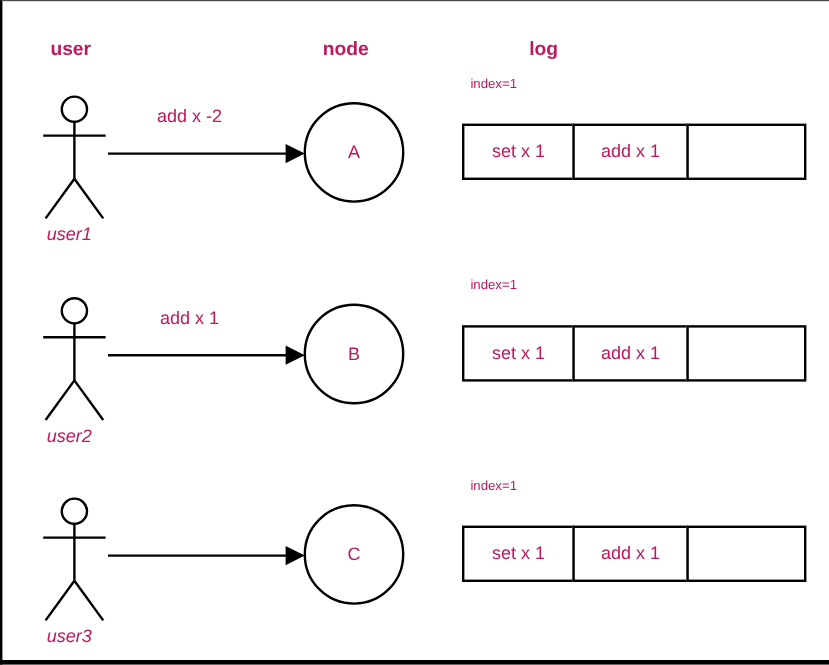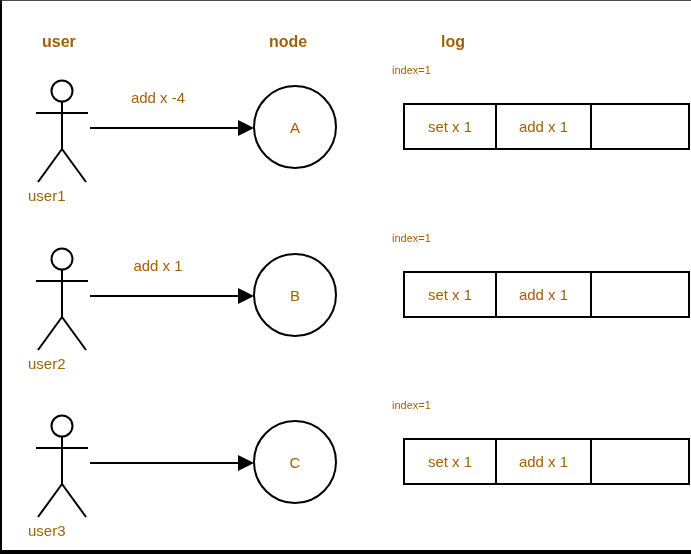--- a/index.html
+++ b/index.html
@@ -6,21 +6,21 @@
   .page {
     position: relative;
     width: 691px;
     height: 554px;
     box-sizing: border-box;
     background: #ffffff;
     border-left: 2px solid #000000;
     border-top: 1px solid #4a4a4a;
     border-bottom: 4px solid #000000;
     font-family: "Liberation Sans", sans-serif;
-    color: #a16207;
+    color: #be185d;
     overflow: hidden;
   }
   .col-header {
     position: absolute;
     top: 32px;
     font-weight: bold;
     font-size: 16px;
     white-space: nowrap;
   }
   .col-header.user { left: 40px; }
@@ -28,43 +28,43 @@
   .col-header.log  { left: 402px; margin-left: 37px; }
 
   .row { position: absolute; left: 0; width: 691px; height: 168px; }
   .row.r0 { top: 64px; }
   .row.r1 { top: 232px; }
   .row.r2 { top: 399px; }
 
   .actor { position: absolute; left: 28px; top: 14px; width: 64px; height: 104px; }
   .actor svg { display: block; }
   .actor-label {
-    position: absolute; left: 26px; top: 122px;
-    font-size: 15px; white-space: nowrap;
+    position: absolute; left: 37px; top: 122px;
+    font-size: 15px; white-space: nowrap; font-style: italic;
   }
   .msg-label {
     position: absolute; left: 88px; top: 24px; width: 136px;
     text-align: center; font-size: 15px; white-space: nowrap;
   }
   .arrow { position: absolute; left: 86px; top: 51px; width: 166px; height: 24px; }
   .node-circle {
     position: absolute; left: 251px; top: 20px;
     width: 84px; height: 84px;
     box-sizing: border-box;
     border: 2px solid #000000;
     border-radius: 50%;
     display: flex; align-items: center; justify-content: center;
     font-size: 15px;
     background: #ffffff;
   }
   .log-index {
     position: absolute; left: 390px; top: -1px;
     font-size: 11px; white-space: nowrap;
   }
-  .log-table { position: absolute; left: 401px; top: 38px; display: flex; }
+  .log-table { position: absolute; left: 383px; top: 38px; display: flex; }
   .log-cell {
     height: 47px;
     box-sizing: border-box;
     border: 2px solid #000000;
     display: flex; align-items: center; justify-content: center;
     font-size: 15px;
     background: #ffffff;
   }
   .log-cell.c0 { width: 94px; }
   .log-cell.c1 { width: 97px; margin-left: -2px; }
@@ -83,21 +83,21 @@
     <div class="actor">
       <svg width="64" height="104" viewBox="0 0 64 104" fill="none" stroke="#000000" stroke-width="2">
         <circle cx="32" cy="12" r="10.5"></circle>
         <line x1="6" y1="34" x2="58" y2="34"></line>
         <line x1="32" y1="22.5" x2="32" y2="70"></line>
         <line x1="32" y1="70" x2="8" y2="103"></line>
         <line x1="32" y1="70" x2="56" y2="103"></line>
       </svg>
     </div>
     <div class="actor-label">user1</div>
-    <div class="msg-label">add x -4</div>
+    <div class="msg-label">add x -2</div>
     <div class="arrow">
       <svg width="166" height="24" viewBox="0 0 166 24">
         <line x1="2" y1="12" x2="151" y2="12" stroke="#000000" stroke-width="2"></line>
         <polygon points="150,4 166,12 150,20" fill="#000000"></polygon>
       </svg>
     </div>
     <div class="node-circle">
       <span>A</span>
     </div>
     <div class="log-index">index=1</div>

